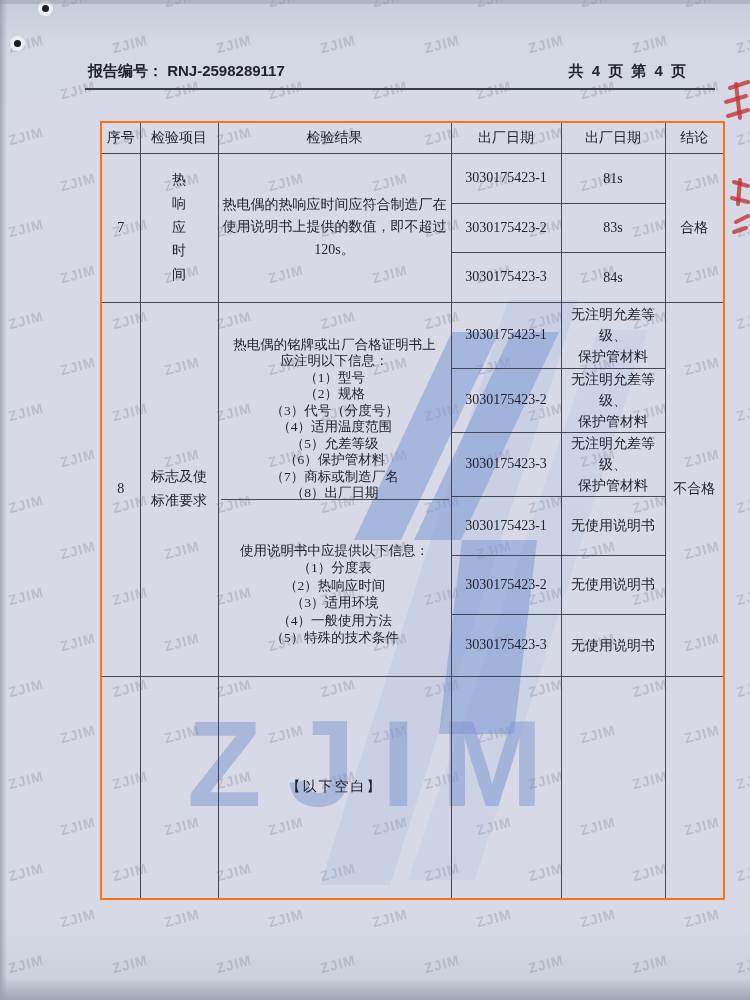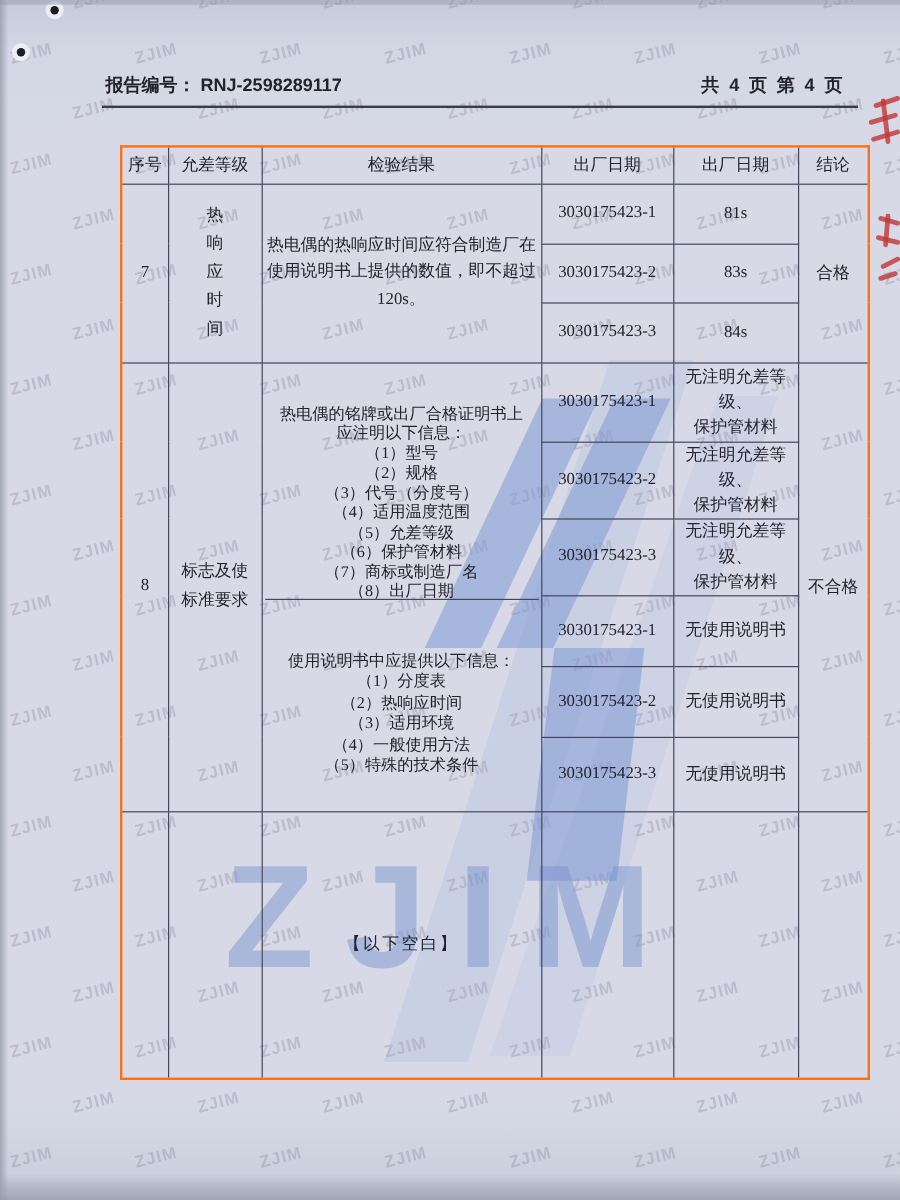--- a/index.html
+++ b/index.html
@@ -25,21 +25,21 @@
         background:rgba(148,151,165,0.45); }
   .edge-bottom { position:absolute; left:0; top:978px; width:750px; height:22px; z-index:5;
         background:linear-gradient(180deg,rgba(170,173,188,0) 0%,rgba(158,161,176,0.55) 70%,rgba(146,149,164,0.65) 100%); }
   
   .hole { position:absolute; width:7px; height:7px; border-radius:50%;
         background:#1c1c24; box-shadow:0 0 0 4px rgba(242,243,248,0.85); }
   
   #report-header { position:absolute; left:88px; top:62px; width:624px;
         font-family:"Liberation Sans","DejaVu Sans",sans-serif; font-weight:bold; font-size:15px; }
   #report-number-group { position:absolute; left:0; top:0; }
-  #page-indicator { position:absolute; right:8px; top:0; letter-spacing:2px; }
+  #page-indicator { position:absolute; right:24px; top:0; letter-spacing:2px; }
   #header-rule { position:absolute; left:-3px; top:26px; width:630px; height:2px; background:#3b3c49; }
   
   #inspection-table { position:absolute; left:88px; top:121px; width:623px;
         border-collapse:collapse; table-layout:fixed; background:transparent; }
   #inspection-table td, #inspection-table th {
         border:1px solid #45465a; padding:0 2px; font-size:14px; font-weight:normal;
         text-align:center; vertical-align:middle; overflow:hidden; }
   #inspection-table { border:2px solid #f97316;margin-left:12px; }
   th.hdr { font-weight:bold; font-size:14.5px; }
   td.std { text-align:left; padding:0 10px; line-height:1.6; }
@@ -261,21 +261,21 @@
       <col style="width:39px">
         <col style="width:78px">
         <col style="width:233px">
       <col style="width:110px">
         <col style="width:104px">
         <col style="width:59px">
     </colgroup>
     <tbody>
         <tr style="height:31px;">
       <th class="hdr">序号</th>
-      <th class="hdr">允差等级</th>
+      <th class="hdr">检验项目</th>
       <th class="hdr">检验结果</th>
       <th class="hdr">出厂日期</th>
       <th class="hdr">出厂日期</th>
       <th class="hdr">结论</th>
     </tr>
     <tr style="height:50px;">
       <td rowspan="3">7</td>
       <td rowspan="3" class="pre item">热
 响
 应

